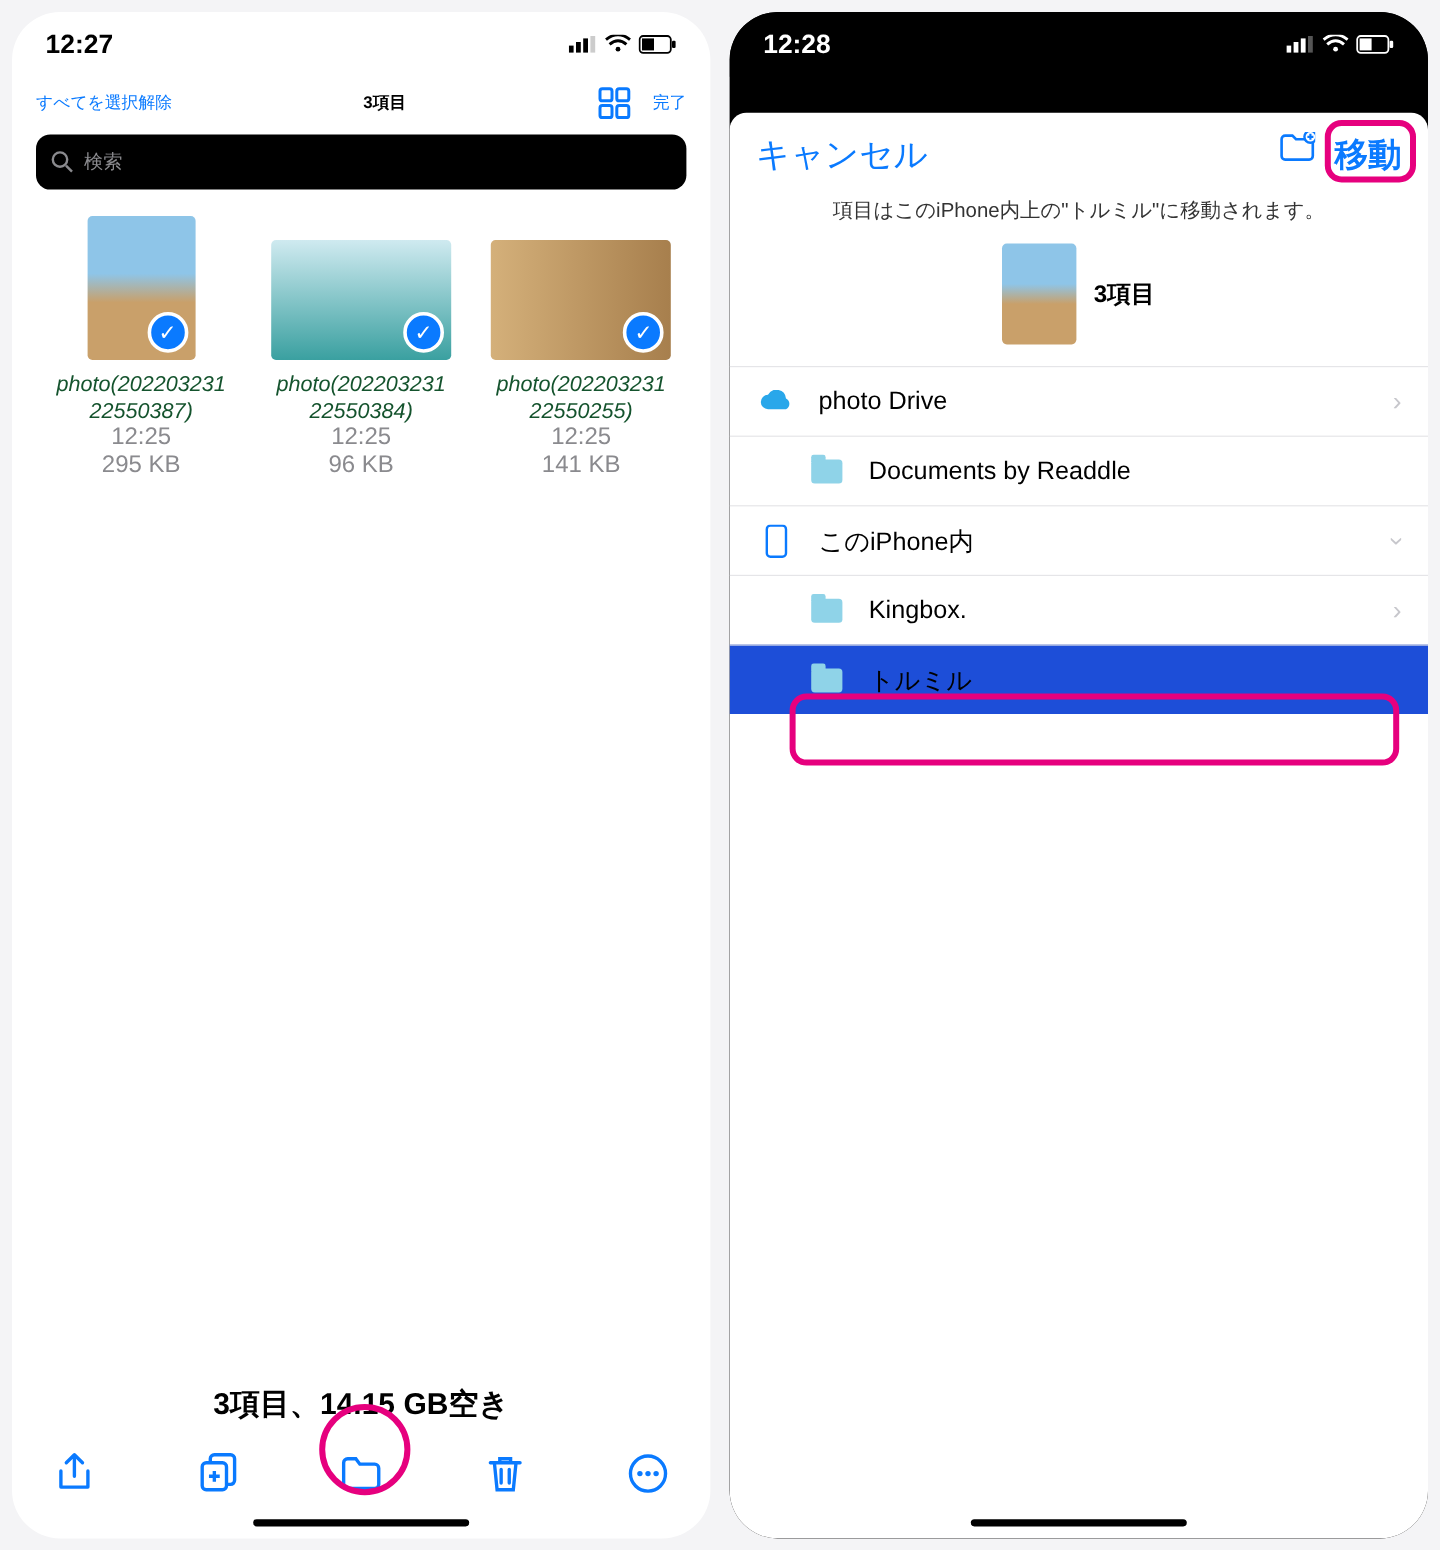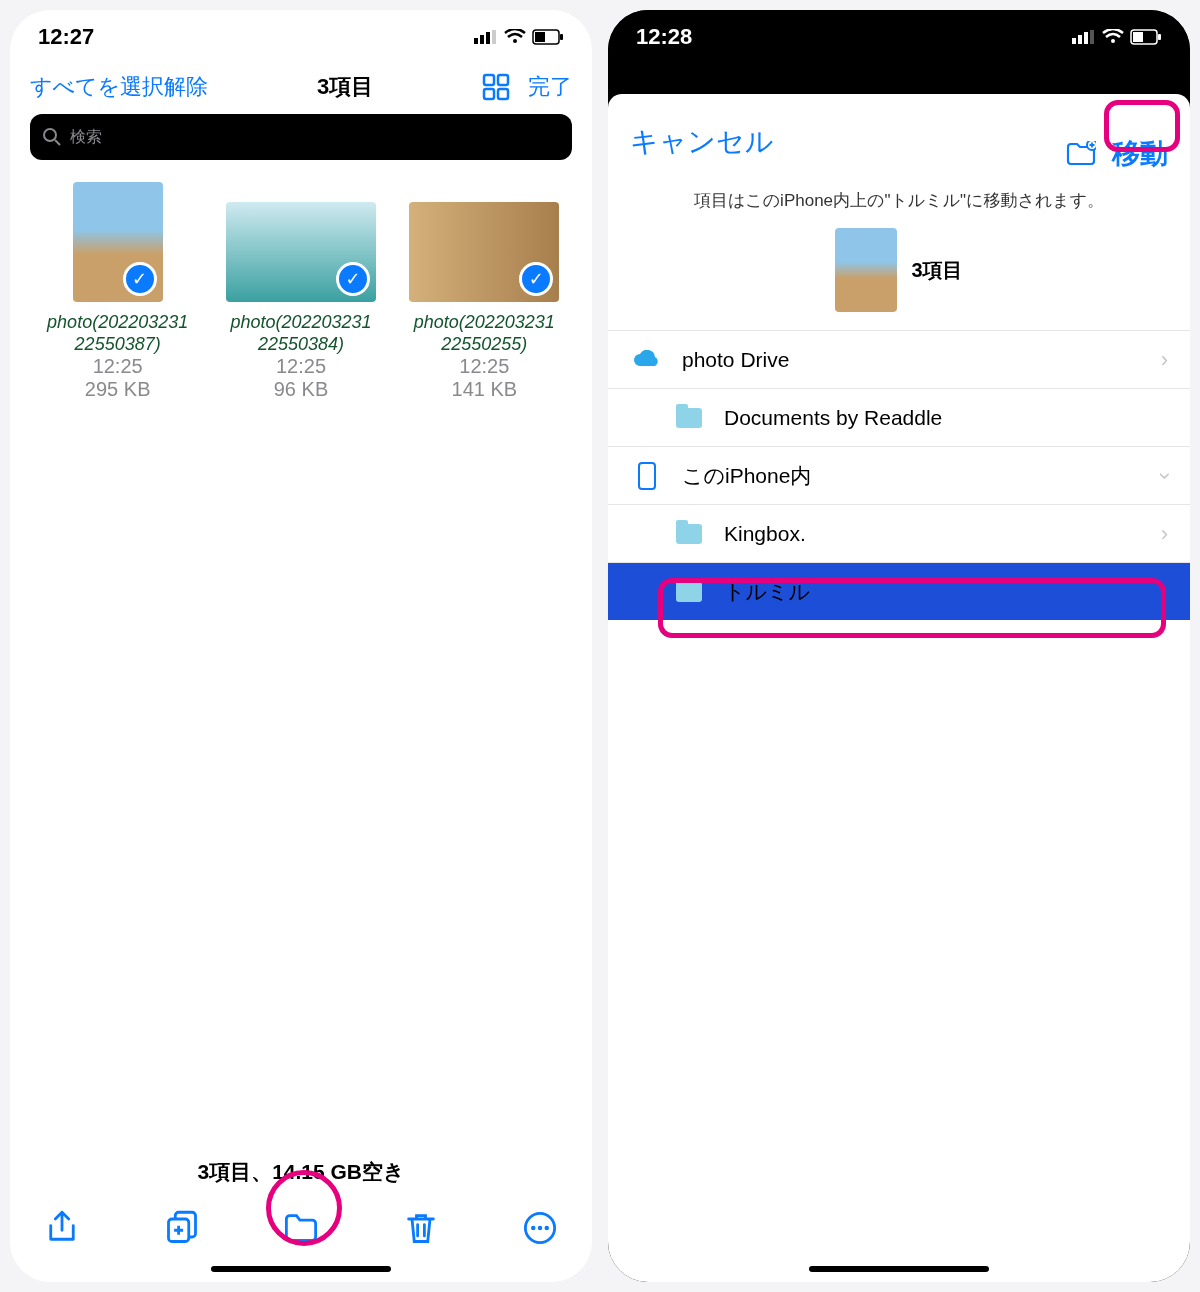--- a/index.html
+++ b/index.html
@@ -2,42 +2,42 @@
 <html><head>
 <meta charset="utf-8">
 <style>
   * { box-sizing: border-box; margin: 0; padding: 0; }
   body { background:#f4f4f6; font-family: -apple-system, "Hiragino Sans", sans-serif; display:flex; gap:16px; padding:10px; }
   .phone { width:584px; height:1272px; background:#fff; border-radius:40px; overflow:hidden; position:relative; display:flex; flex-direction:column; }
   .status-bar { height:54px; display:flex; align-items:center; justify-content:space-between; padding:0 28px; font-weight:600; font-size:22px; }
   .status-bar.dark { background:#000; color:#fff; }
   .status-icons { display:flex; align-items:center; gap:6px; }
   .blue { color:#0a7aff; }
-  .nav { display:flex; align-items:center; justify-content:space-between; padding:8px 20px 8px 20px; font-size:22px; }
+  .nav { display:flex; align-items:center; justify-content:space-between; padding:8px 20px 8px 20px; font-size:14px; }
   .nav .title { font-weight:700; color:#000; }
   .nav-right { display:flex; align-items:center; gap:18px; }
   .search { margin:4px 20px 10px 20px; background:#000000; border-radius:12px; height:46px; display:flex; align-items:center; padding:0 12px; color:#8a8a8e; font-size:16px; gap:8px;}
   .grid { display:flex; gap:8px; padding:12px 20px; }
   .item { width:180px; text-align:center; font-size:18px; }
   .thumb { position:relative; width:90px; height:120px; margin:0 auto 10px auto; border-radius:4px; background:#9c9; }
   .thumb.w { width:150px; height:100px; margin-top:20px; }
   .thumb .check { position:absolute; bottom:6px; right:6px; width:34px; height:34px; background:#0a7aff; border:3px solid #fff; border-radius:50%; display:flex; align-items:center; justify-content:center; color:#fff; font-size:18px; }
   .item .fn { color:#14532d; line-height:1.2;font-style:italic; }
   .item .ts, .item .sz { color:#8a8a8e; font-size:20px; }
   .bottom { margin-top:auto; text-align:center; }
-  .status-text { font-size:21px; font-weight:600; padding:8px; }
+  .status-text { font-size:25px; font-weight:600; padding:8px; }
   .toolbar { display:flex; justify-content:space-between; padding:16px 34px 12px 34px; }
   .toolbar .ico { width:36px; height:36px; }
   .home-ind { width:180px; height:6px; background:#000; border-radius:3px; margin:8px auto 10px auto; }
   .circle-hi { position:absolute; border:5px solid #e6007e; border-radius:50%; width:76px; height:76px; }
   .rect-hi { position:absolute; border:5px solid #e6007e; border-radius:14px; }
   
   .sheet { background:#fff; border-top-left-radius:14px; border-top-right-radius:14px; margin-top:30px; flex:1; display:flex; flex-direction:column; position:relative; }
   .sheet-nav { display:flex; justify-content:space-between; align-items:center; padding:16px 22px 6px 22px; font-size:28px; }
-  .sheet-nav .right { display:flex; align-items:center; gap:16px;margin-top:25px; }
+  .sheet-nav .right { display:flex; align-items:flex-start; gap:16px; }
   .hint { text-align:center; font-size:17px; color:#333; padding:10px; }
   .hero { display:flex; align-items:center; justify-content:center; gap:14px; padding:6px 0 18px 0; }
   .hero .thumb2 { width:62px; height:84px; border-radius:4px; background:linear-gradient(#8ec5e8 40%,#c9a06a 60%); }
   .hero .cnt { font-size:20px; font-weight:600; }
   .list { }
   .row { display:flex; align-items:center; height:58px; padding:0 22px; border-top:1px solid #e5e5e8; font-size:21px; position:relative; }
   .row .icon { width:34px; display:flex; justify-content:center; margin-right:18px; }
   .row .name { flex:1; }
   .row .chev { color:#c7c7cc; font-size:22px; }
   .row.sub { padding-left:64px; }

